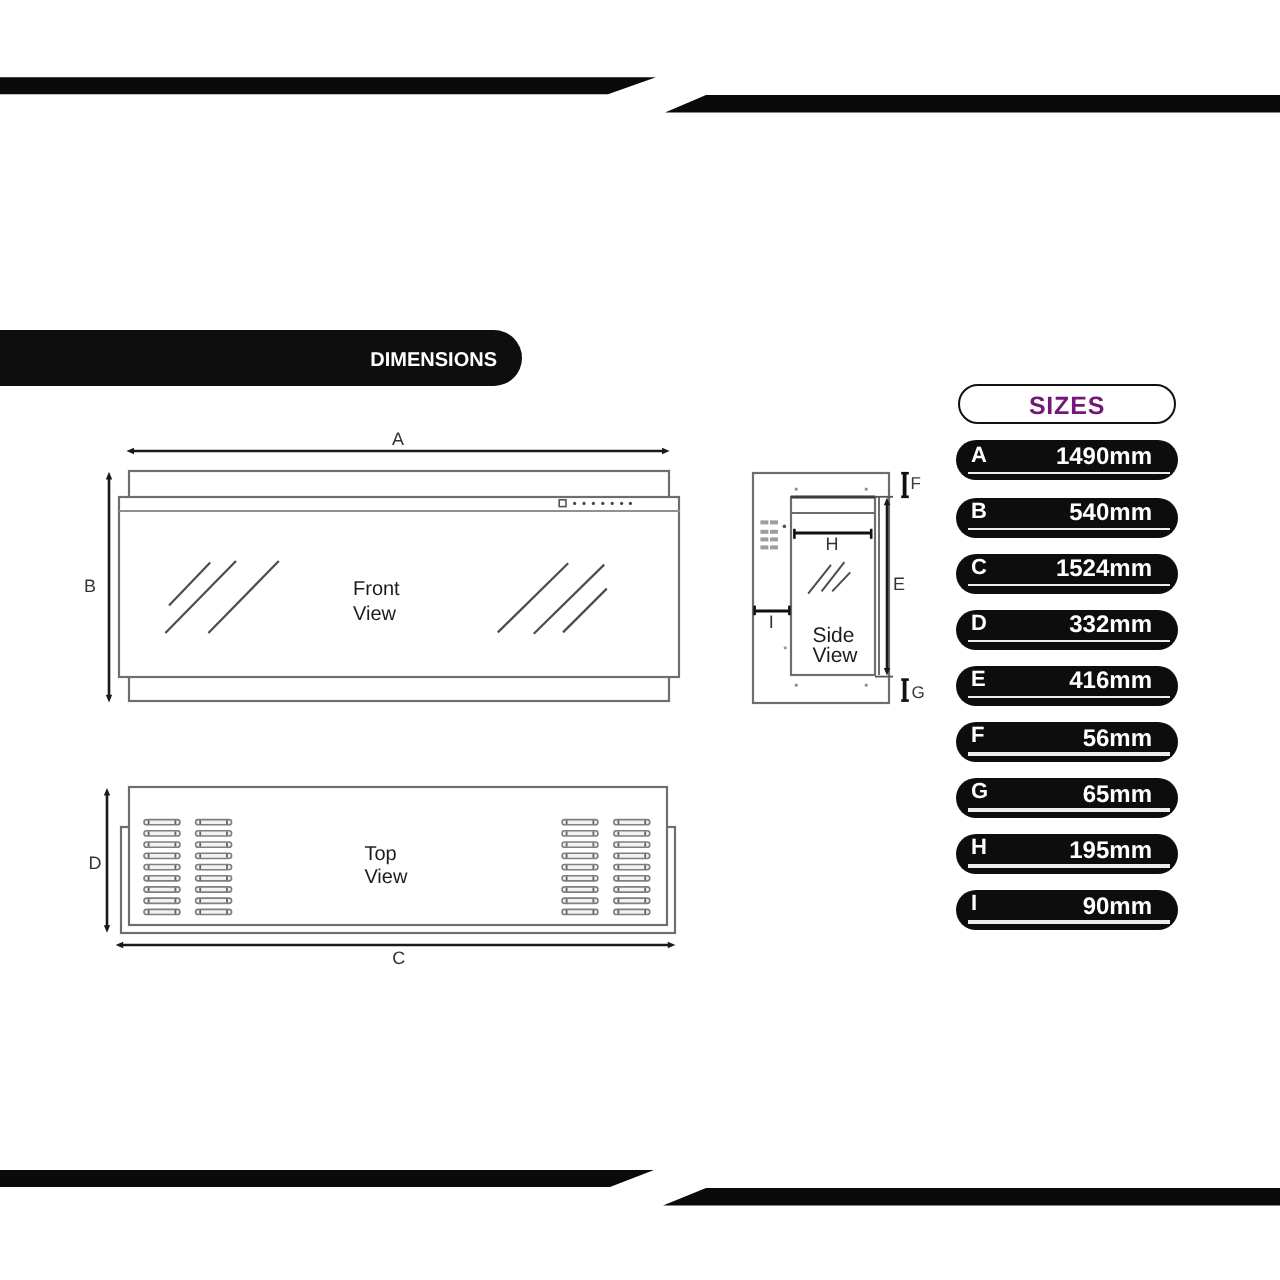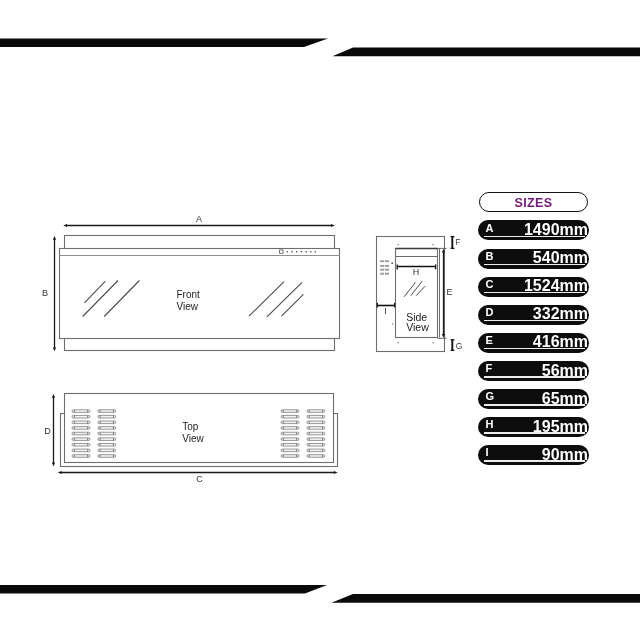--- a/index.html
+++ b/index.html
@@ -2,21 +2,21 @@
 <html><head>
 <meta charset="utf-8">
 <style>
   html,body{margin:0;padding:0;background:#ffffff;}
   #page{position:relative;width:640px;height:640px;overflow:hidden;background:#fff;
         font-family:"Liberation Sans",sans-serif;}
   .abs{position:absolute;}
   .srow{position:absolute;left:478px;width:111px;height:20px;background:#0d0d0d;
         border-radius:10px;color:#fff;font-weight:bold;}
   .sl{position:absolute;left:7.5px;top:1.6px;font-size:11px;}
-  .sv{position:absolute;right:1px;top:0.9px;font-size:16px;}
+  .sv{position:absolute;right:13px;top:0.9px;font-size:12px;}
   .sul{position:absolute;left:6px;right:4.5px;bottom:3.2px;height:1.4px;background:#ededed;}
 </style>
 </head>
 <body>
 <div id="page">
 
 <svg class="abs" style="left:0;top:0" width="640" height="640" viewBox="0 0 640 640">
 <defs>
 <g id="vslot">
   <rect x="0" y="0" width="18" height="2.6" rx="1.3" fill="#f2f2f2" stroke="#7f7f7f" stroke-width="0.8"></rect>
@@ -227,20 +227,24 @@
 <g>
 <line x1="60.5" y1="472.5" x2="335" y2="472.5" stroke="#1a1a1a" stroke-width="1.3"></line>
 <polygon points="57.8,472.5 61.6,470.9 61.6,474.1" fill="#1a1a1a"></polygon>
 <polygon points="337.7,472.5 333.9,470.9 333.9,474.1" fill="#1a1a1a"></polygon>
 </g>
 
 <text x="199.4" y="481.9" font-size="9" fill="#333" text-anchor="middle">C</text>
 
 </svg>
 
+<div class="abs" style="left:0;top:164.5px;width:261px;height:28px;background:#0e0e0e;
+     border-radius:0 14px 14px 0;color:#fff;font-weight:bold;font-size:10px;
+     letter-spacing:0;line-height:31.6px;text-align:right;box-sizing:border-box;
+     padding-right:12.5px;">DIMENSIONS</div>
 
 <div class="abs" style="left:479px;top:192px;width:109px;height:19.5px;background:#fff;
      border:1.8px solid #111;border-radius:11px;box-sizing:border-box;color:#701a75;
      font-weight:bold;font-size:12.5px;letter-spacing:0.4px;line-height:21px;
      text-align:center;">SIZES</div>
 
 <div class="srow" style="top:220.4px">
   <span class="sl">A</span>
       <span class="sv">1490mm</span>
   <div class="sul"></div>

